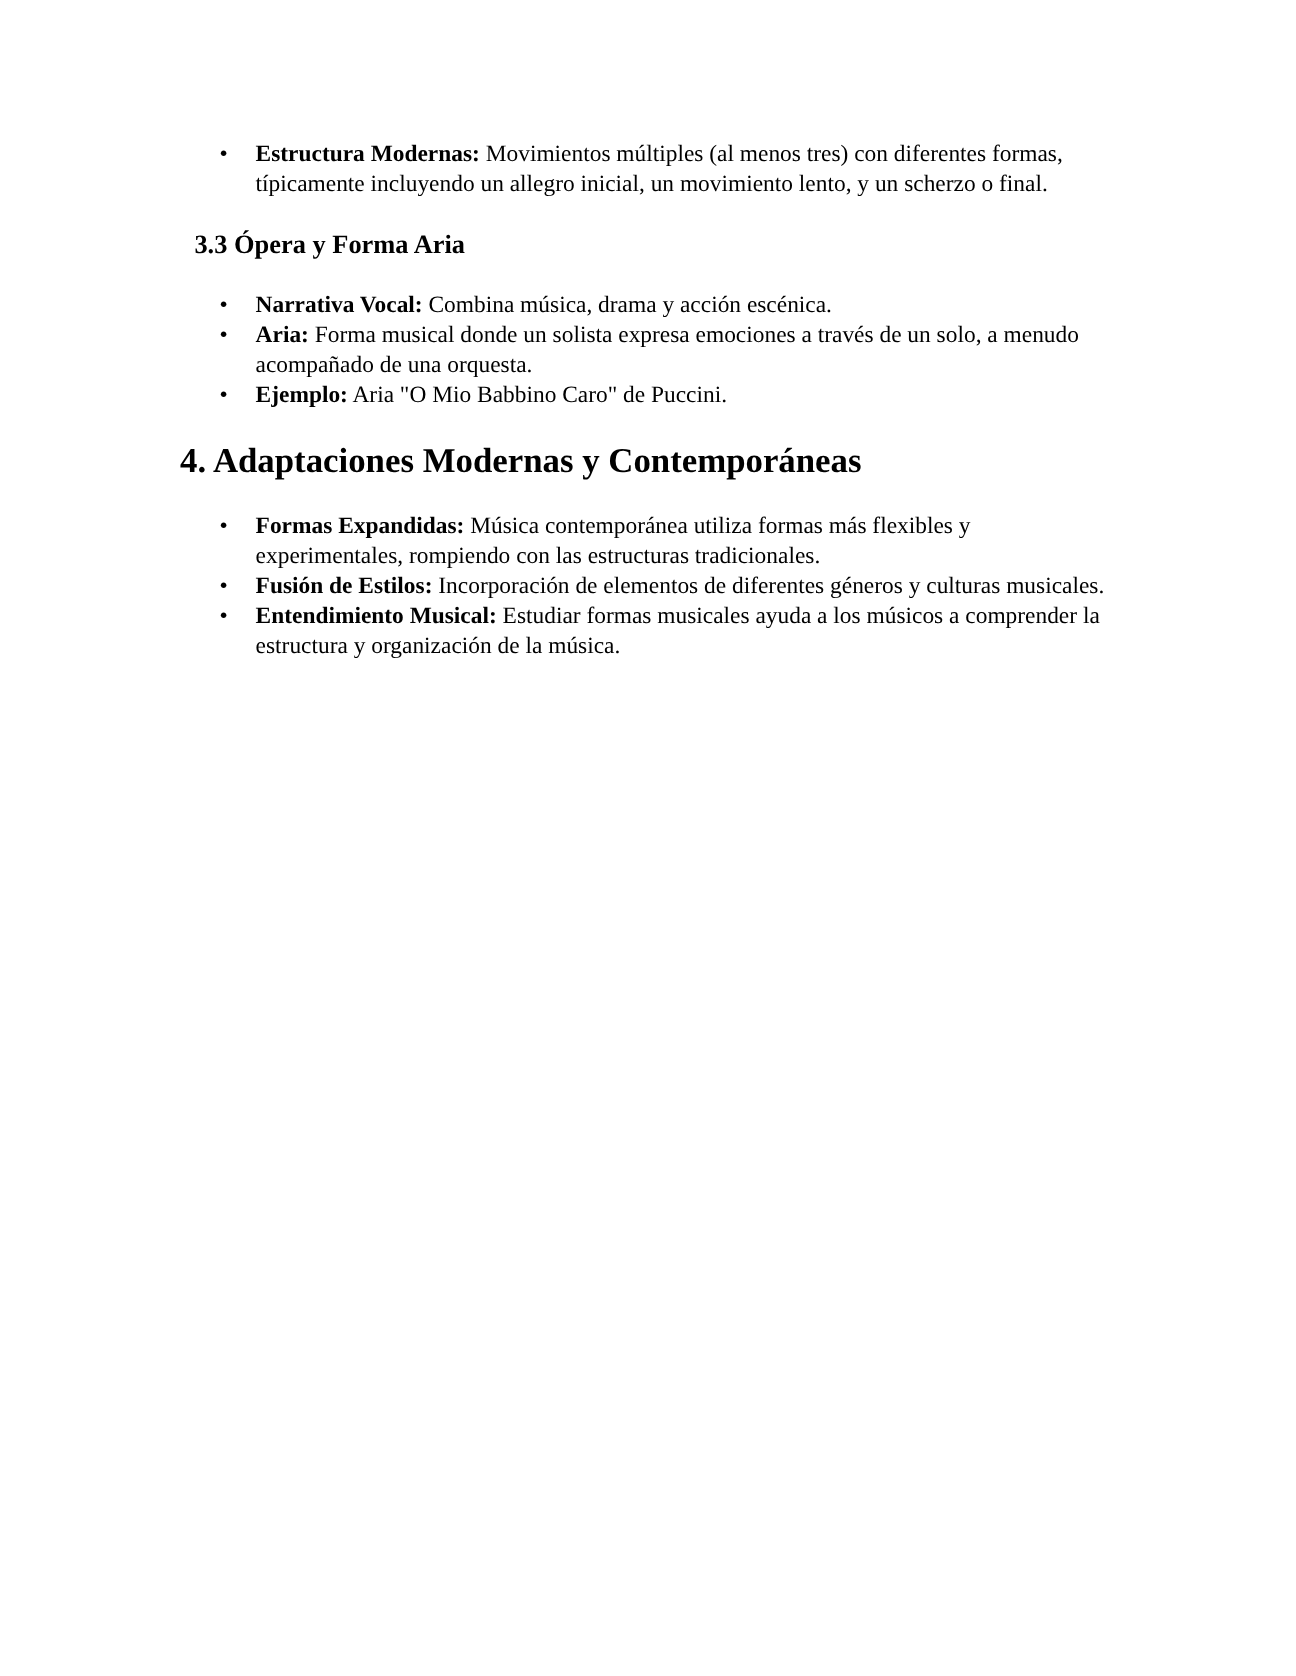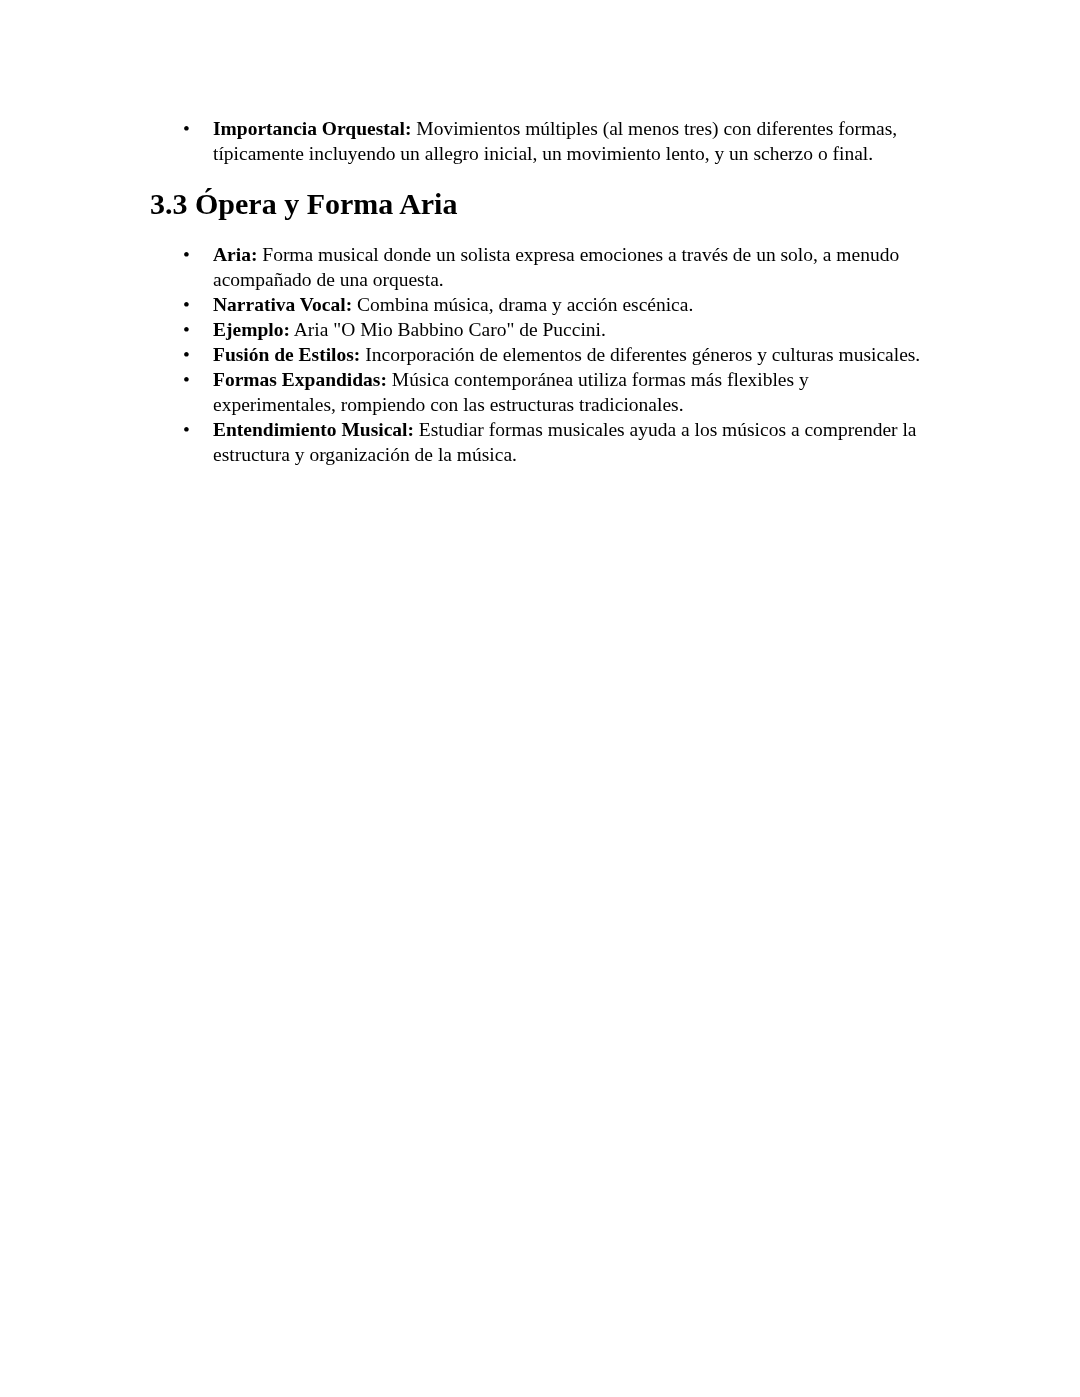--- a/index.html
+++ b/index.html
@@ -44,47 +44,48 @@
   ul.bullets li b {
     font-weight: bold;
   }
   h2.doc-h2 {
     font-size: 29px;
     line-height: 36px;
     font-weight: bold;
     margin: 24px 0 24px 0;
   }
   h3.doc-h3 {
-    font-size: 30px;
+    font-size: 22px;
     line-height: 28px;
     font-weight: bold;
-    margin: 24px 0 24px 0;
+    margin: 24px 0 24px 12px;
   }
 </style>
 </head>
 <body>
 
 <div class="page">
 
   <ul class="bullets">
-    <li><b>Importancia Orquestal:</b><span> Movimientos múltiples (al menos tres) con diferentes formas, típicamente incluyendo un allegro inicial, un movimiento lento, y un scherzo o final.</span></li>
+    <li><b>Estructura Modernas:</b><span> Movimientos múltiples (al menos tres) con diferentes formas, típicamente incluyendo un allegro inicial, un movimiento lento, y un scherzo o final.</span></li>
   </ul>
 
   <h3 class="doc-h3">3.3 Ópera y Forma Aria</h3>
 
   <ul class="bullets">
+    <li><b>Narrativa Vocal:</b><span> Combina música, drama y acción escénica.</span></li>
     <li><b>Aria:</b><span> Forma musical donde un solista expresa emociones a través de un solo, a menudo acompañado de una orquesta.</span></li>
-    <li><b>Narrativa Vocal:</b><span> Combina música, drama y acción escénica.</span></li>
     <li><b>Ejemplo:</b><span> Aria "O Mio Babbino Caro" de Puccini.</span></li>
   </ul>
 
+  <h2 class="doc-h2">4. Adaptaciones Modernas y Contemporáneas</h2>
 
   <ul class="bullets">
+    <li><b>Formas Expandidas:</b><span> Música contemporánea utiliza formas más flexibles y experimentales, rompiendo con las estructuras tradicionales.</span></li>
     <li><b>Fusión de Estilos:</b><span> Incorporación de elementos de diferentes géneros y culturas musicales.</span></li>
-    <li><b>Formas Expandidas:</b><span> Música contemporánea utiliza formas más flexibles y experimentales, rompiendo con las estructuras tradicionales.</span></li>
   </ul>
 
 
   <ul class="bullets">
     <li><b>Entendimiento Musical:</b><span> Estudiar formas musicales ayuda a los músicos a comprender la estructura y organización de la música.</span></li>
   </ul>
 
 </div>
 
 </body></html>

